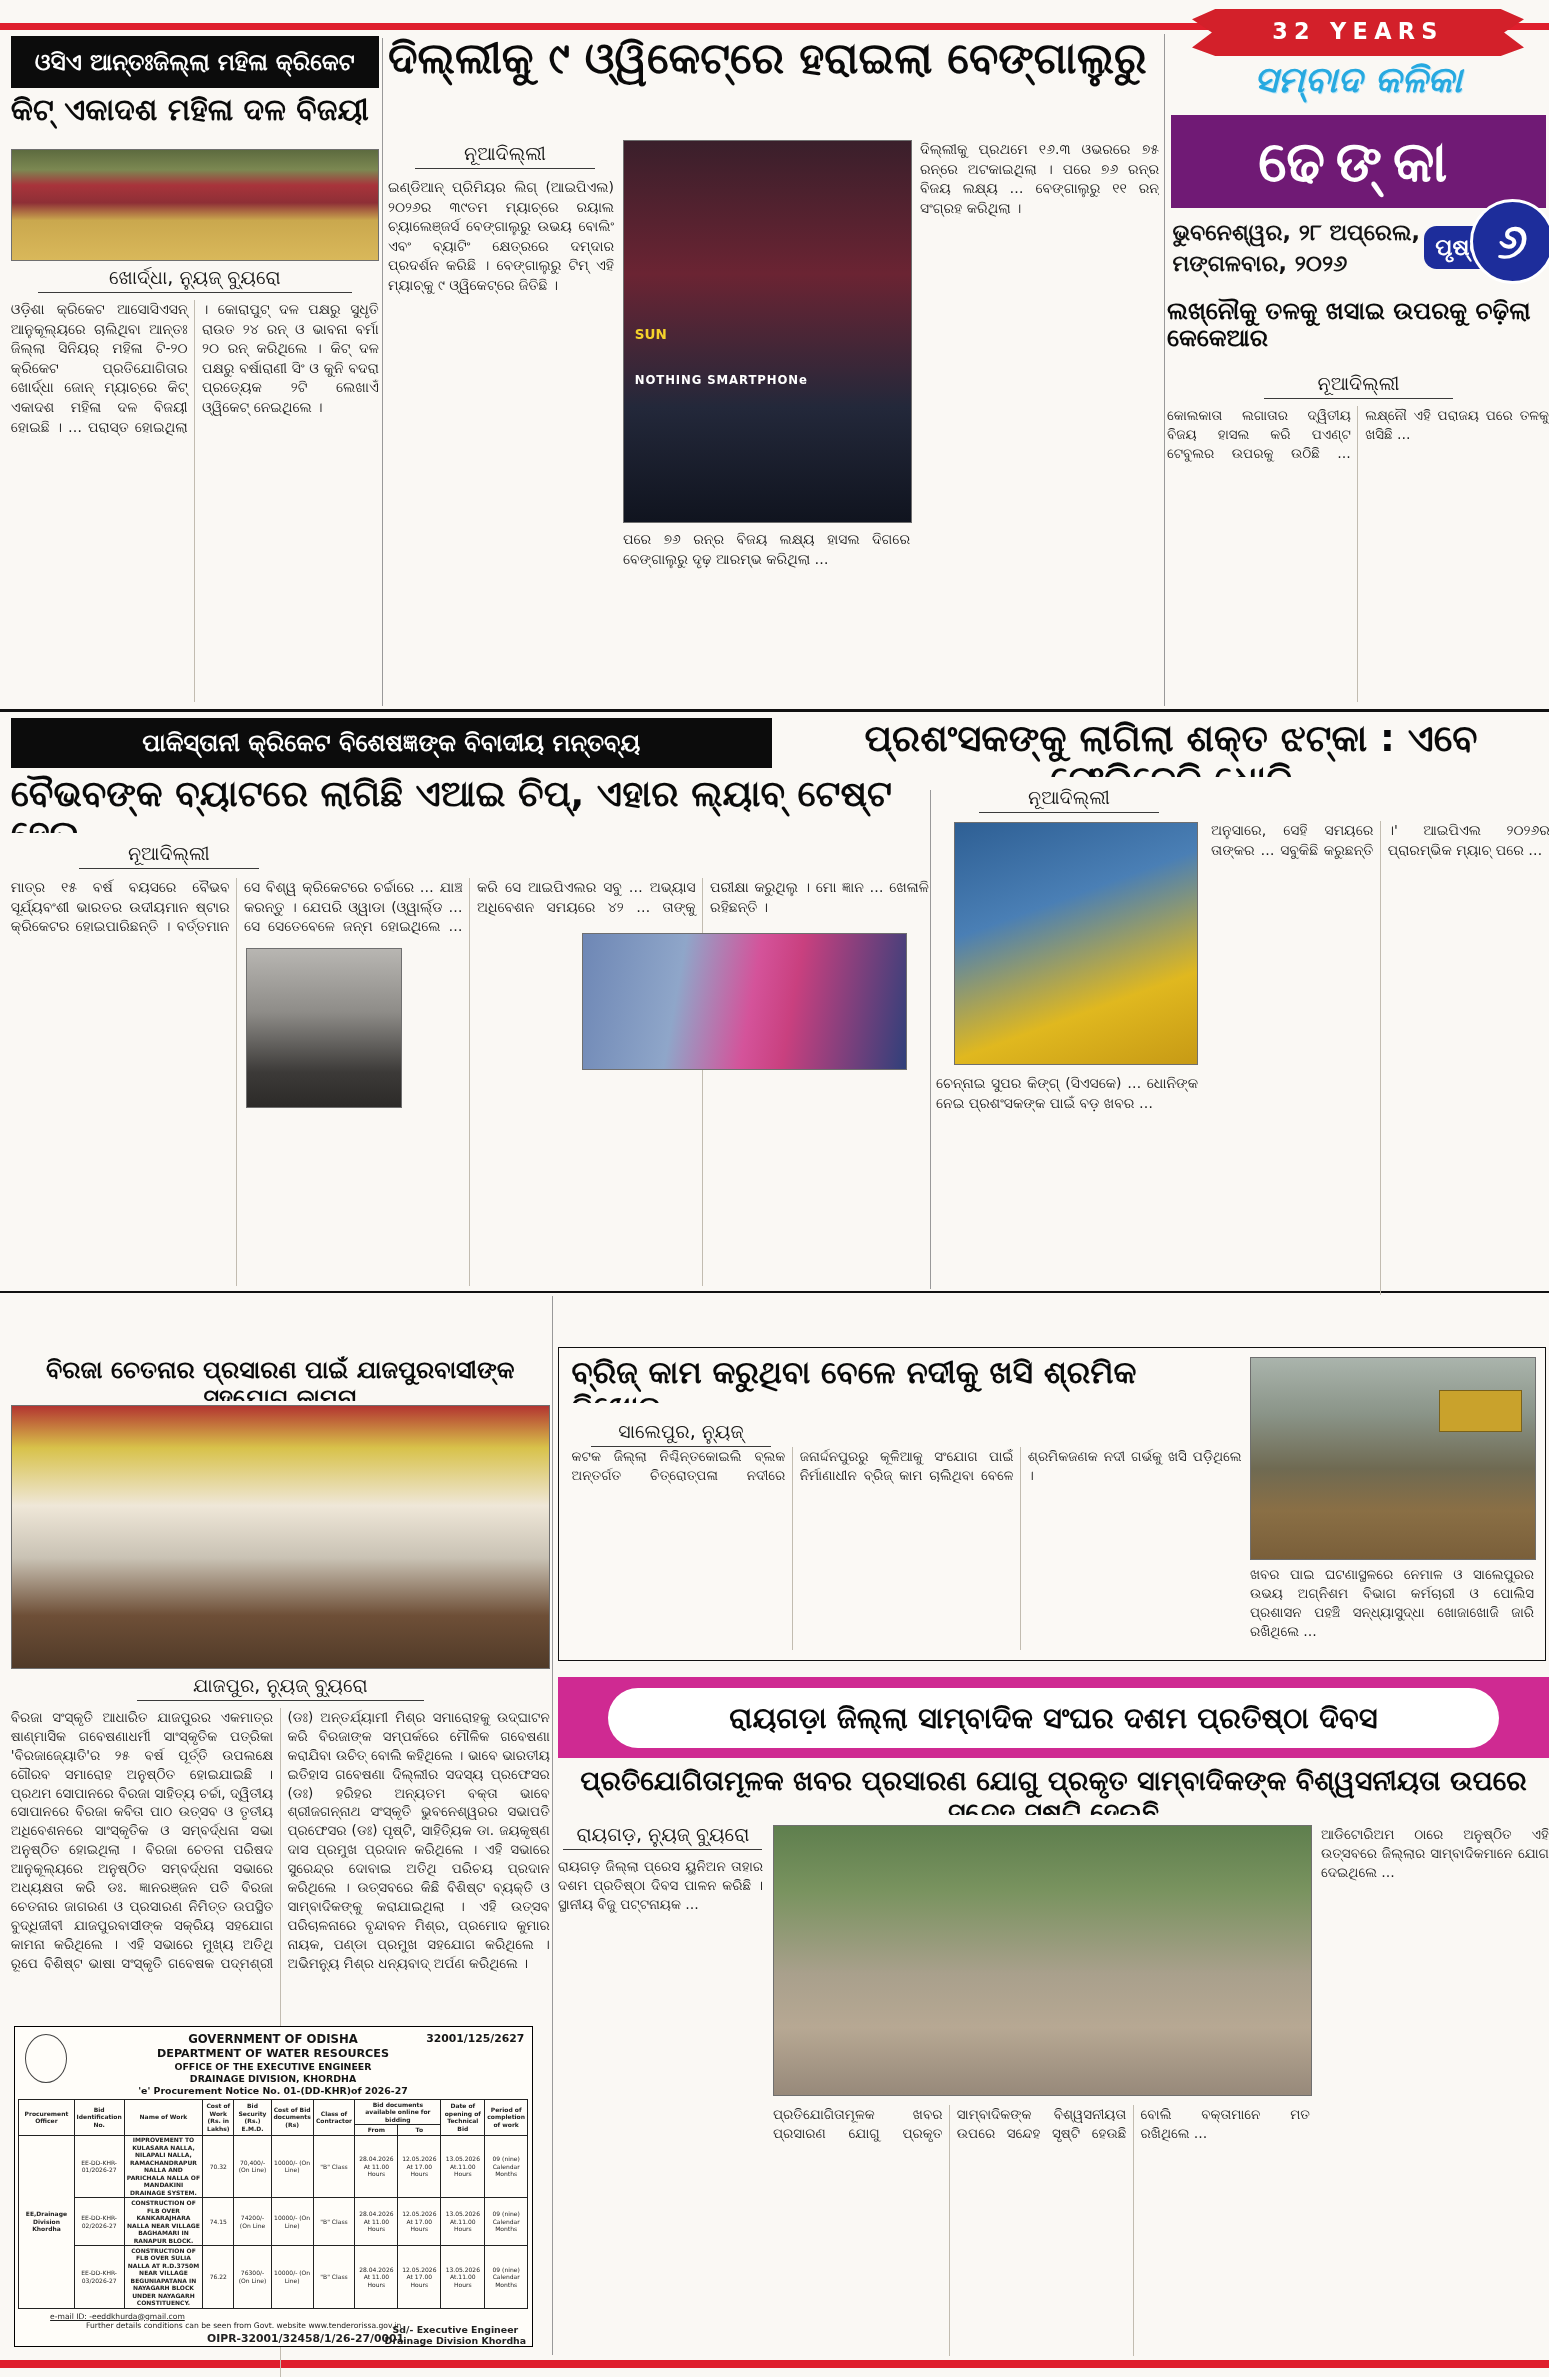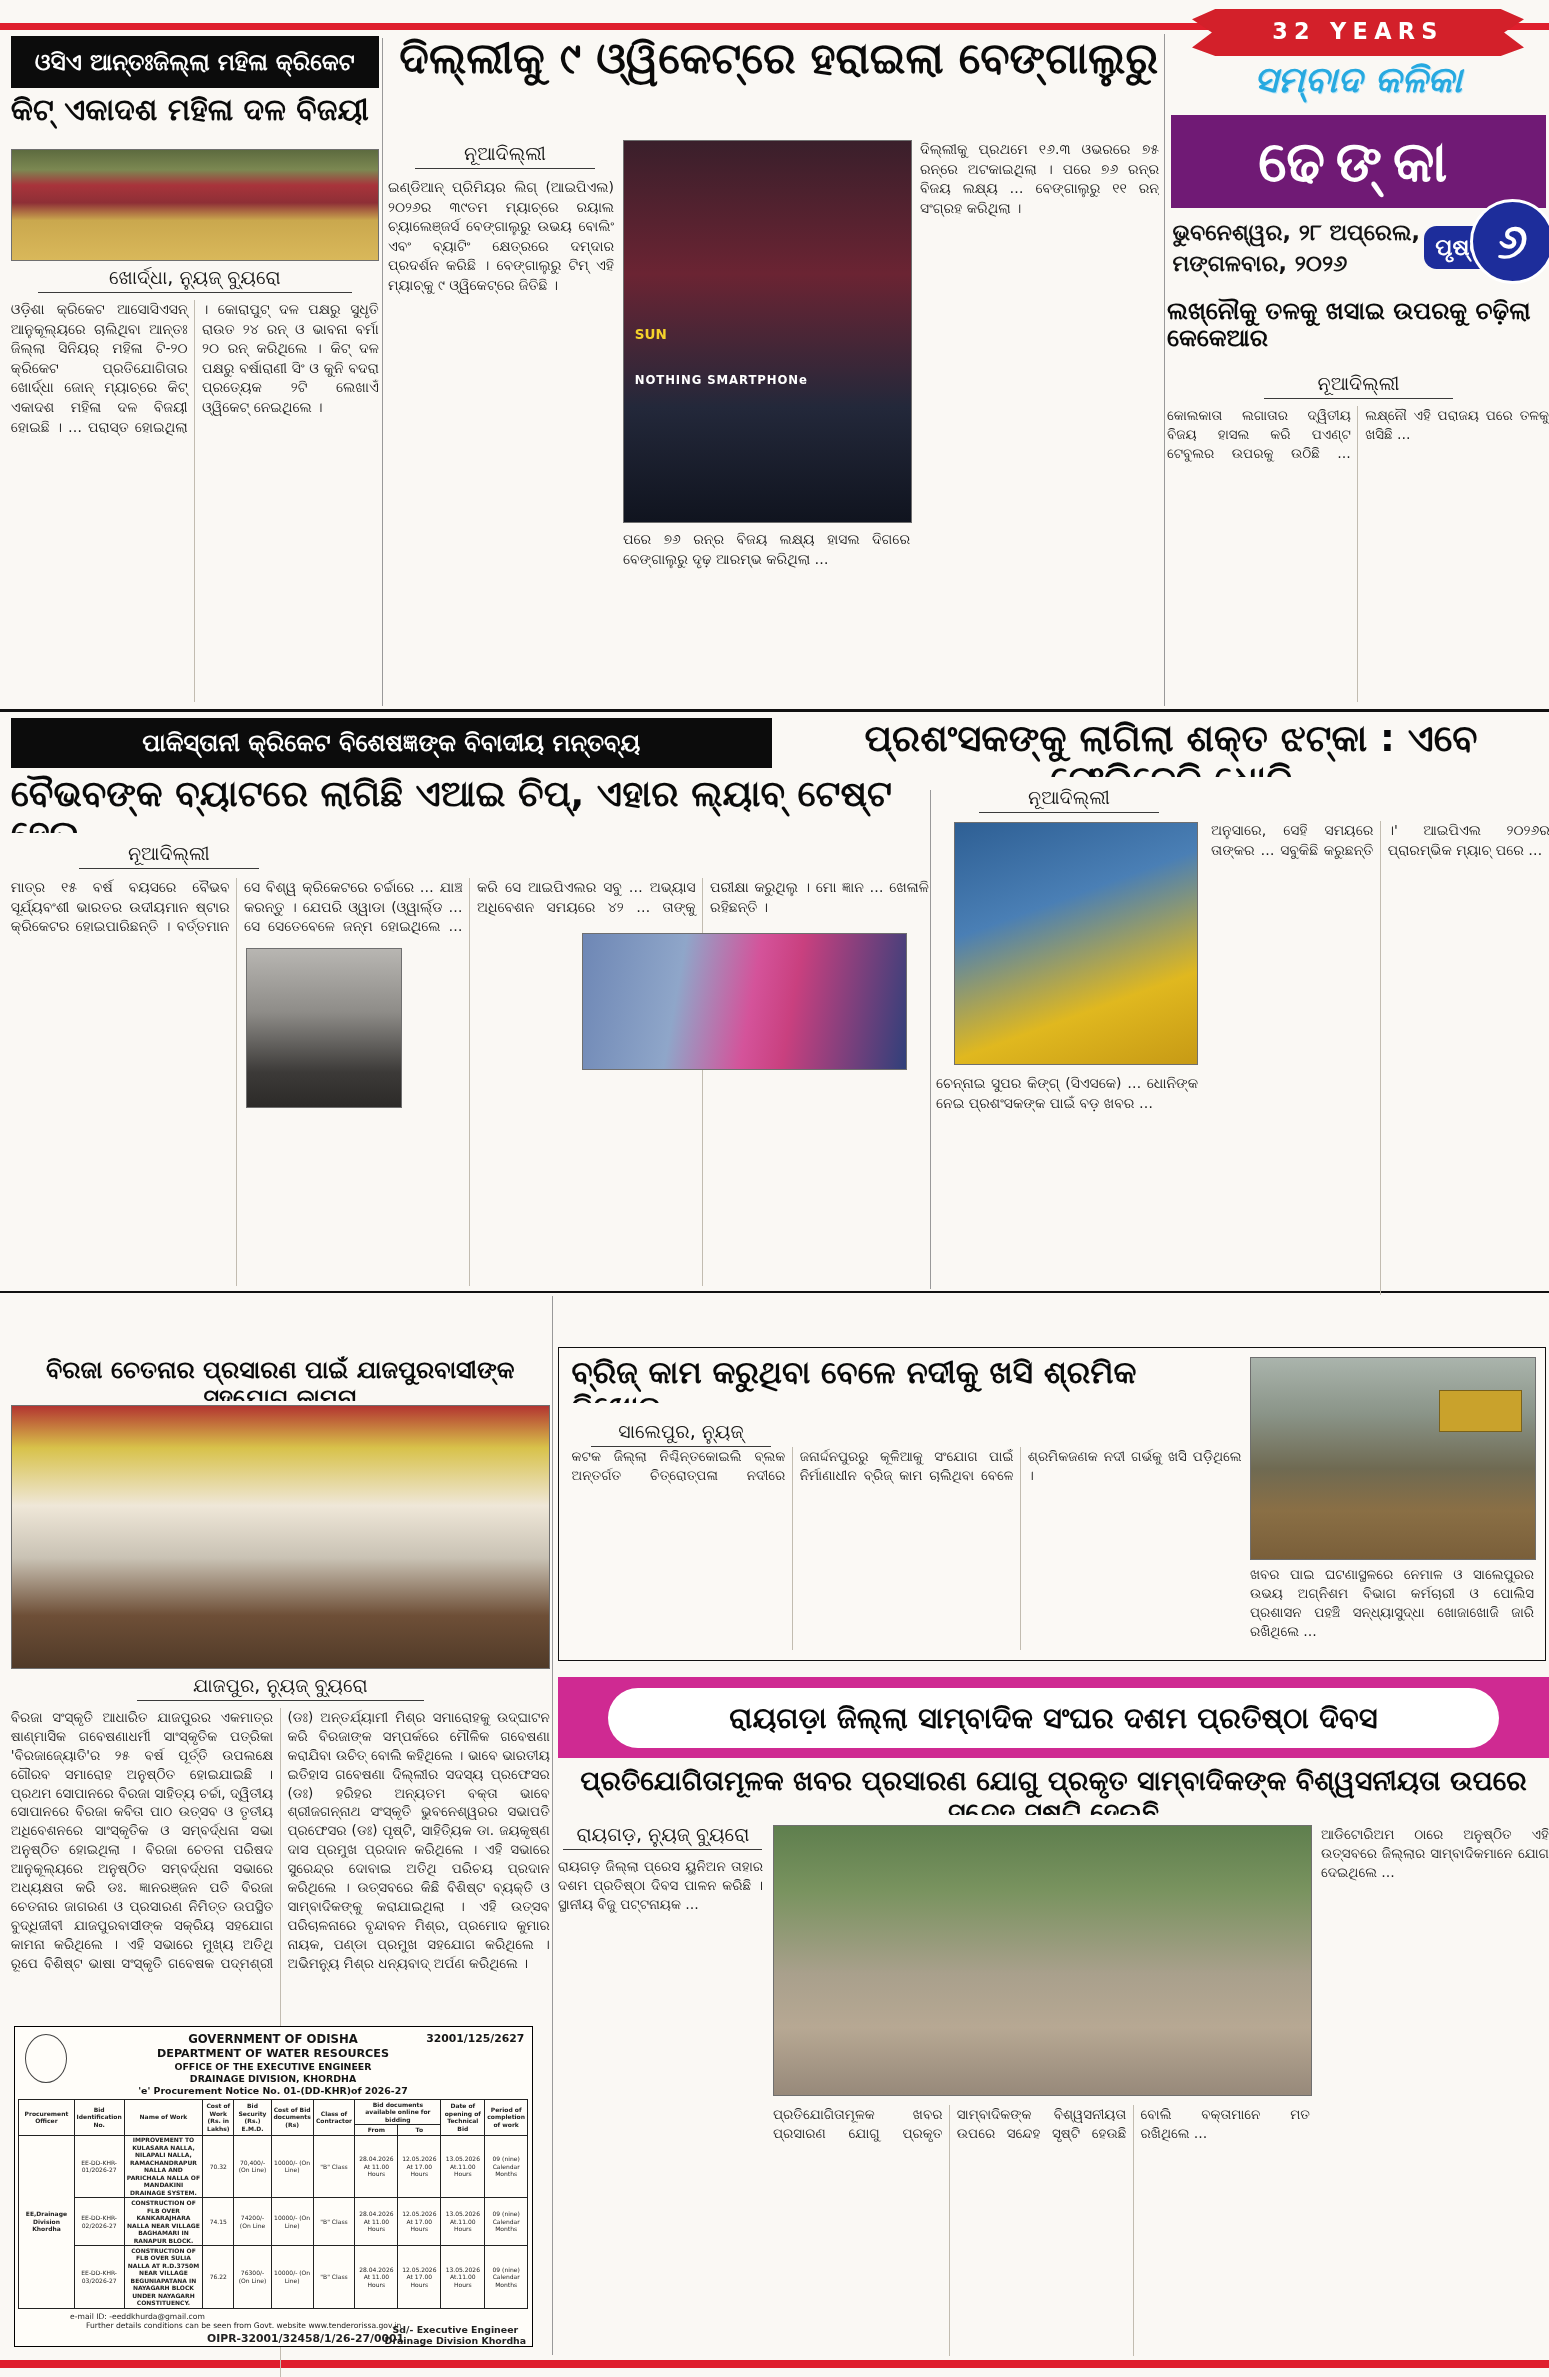--- a/index.html
+++ b/index.html
@@ -71,21 +71,21 @@
     <div class="photo" style="left:0;top:113px;width:366px;height:110px;background:linear-gradient(180deg,#5d6b3f 0%,#7c8852 18%,#a8343b 32%,#8e2f36 48%,#caa84e 64%,#d9b85a 100%);"></div>
     <div class="byline abs" style="left:27px;top:230px;width:314px;">
       <span>ଖୋର୍ଦ୍ଧା, ନ୍ୟୁଜ୍ ବ୍ୟୁରୋ</span>
     </div>
     <div class="bodytext cols2 abs" style="left:0;top:264px;width:368px;height:402px;">
       <span>ଓଡ଼ିଶା କ୍ରିକେଟ ଆସୋସିଏସନ୍ ଆନୁକୂଲ୍ୟରେ ଚାଲିଥିବା ଆନ୍ତଃ ଜିଲ୍ଲା ସିନିୟର୍ ମହିଳା ଟି-୨୦ କ୍ରିକେଟ ପ୍ରତିଯୋଗିତାର ଖୋର୍ଦ୍ଧା ଜୋନ୍ ମ୍ୟାଚ୍‌ରେ କିଟ୍ ଏକାଦଶ ମହିଳା ଦଳ ବିଜୟୀ ହୋଇଛି । … ପରାସ୍ତ ହୋଇଥିଲା । କୋରାପୁଟ୍ ଦଳ ପକ୍ଷରୁ ସୁଧୃତି ରାଉତ ୨୪ ରନ୍ ଓ ଭାବନା ବର୍ମା ୨୦ ରନ୍ କରିଥିଲେ । କିଟ୍ ଦଳ ପକ୍ଷରୁ ବର୍ଷାରାଣୀ ସିଂ ଓ କୁନି ବଦରା ପ୍ରତ୍ୟେକ ୨ଟି ଲେଖାଏଁ ଓ୍ୱିକେଟ୍ ନେଇଥିଲେ ।</span>
     </div>
   </div>
 
   <div class="abs" style="left:388px;top:34px;width:770px;height:672px;">
-    <div class="headline abs" style="left:0;top:0;width:770px;height:101px;font-size:43px;text-align:right;">
+    <div class="headline abs" style="left:0;top:0;width:770px;height:101px;font-size:43px;text-align:left;">
       <span>ଦିଲ୍ଲୀକୁ ୯ ଓ୍ୱିକେଟ୍‌ରେ ହରାଇଲା ବେଙ୍ଗାଲୁରୁ</span>
     </div>
     <div class="byline abs" style="left:27px;top:108px;width:180px;">
       <span>ନୂଆଦିଲ୍ଲୀ</span>
     </div>
     <div class="bodytext abs" style="left:0;top:144px;width:226px;height:524px;">
       <span>ଇଣ୍ଡିଆନ୍ ପ୍ରିମିୟର ଲିଗ୍ (ଆଇପିଏଲ) ୨୦୨୬ର ୩୯ତମ ମ୍ୟାଚ୍‌ରେ ରୟାଲ ଚ୍ୟାଲେଞ୍ଜର୍ସ ବେଙ୍ଗାଲୁରୁ ଉଭୟ ବୋଲିଂ ଏବଂ ବ୍ୟାଟିଂ କ୍ଷେତ୍ରରେ ଦମ୍‌ଦାର ପ୍ରଦର୍ଶନ କରିଛି । ବେଙ୍ଗାଲୁରୁ ଟିମ୍ ଏହି ମ୍ୟାଚ୍‌କୁ ୯ ଓ୍ୱିକେଟ୍‌ରେ ଜିତିଛି ।</span>
     </div>
     <div class="photo" style="left:235px;top:106px;width:287px;height:381px;background:linear-gradient(180deg,#3a1f2b 0%,#6b2433 35%,#23283a 70%,#10141f 100%);">
       <div class="overlaytext" style="left:10.8px;top:185px;color:#f4d22b;font-size:13.5px;">
@@ -292,21 +292,21 @@
           <td>10000/- (On Line)</td>
           <td>"B" Class</td>
           <td>28.04.2026 At 11.00 Hours</td>
           <td>12.05.2026 At 17.00 Hours</td>
           <td>13.05.2026 At.11.00 Hours</td>
           <td>09 (nine) Calendar Months</td>
         </tr>
       </tbody>
     </table>
     <div class="tender-foot" style="margin-top:2.7px;position:relative;">
-      <div style="margin-left:52px;">
+      <div style="margin-left:32px;text-decoration:underline;">
         <span>e-mail ID: -eeddkhurda@gmail.com</span>
       </div>
       <div style="margin-left:68px;">
         <span>Further details conditions can be seen from Govt. website www.tenderorissa.gov.in</span>
       </div>
       <div style="position:absolute;left:189px;top:20px;font-weight:bold;font-size:10.8px;">
         <span>OIPR-32001/32458/1/26-27/0001</span>
       </div>
       <div style="position:absolute;right:1.8px;top:12.6px;font-weight:bold;font-size:9.4px;text-align:center;">
         <div>Sd/- Executive Engineer</div>

